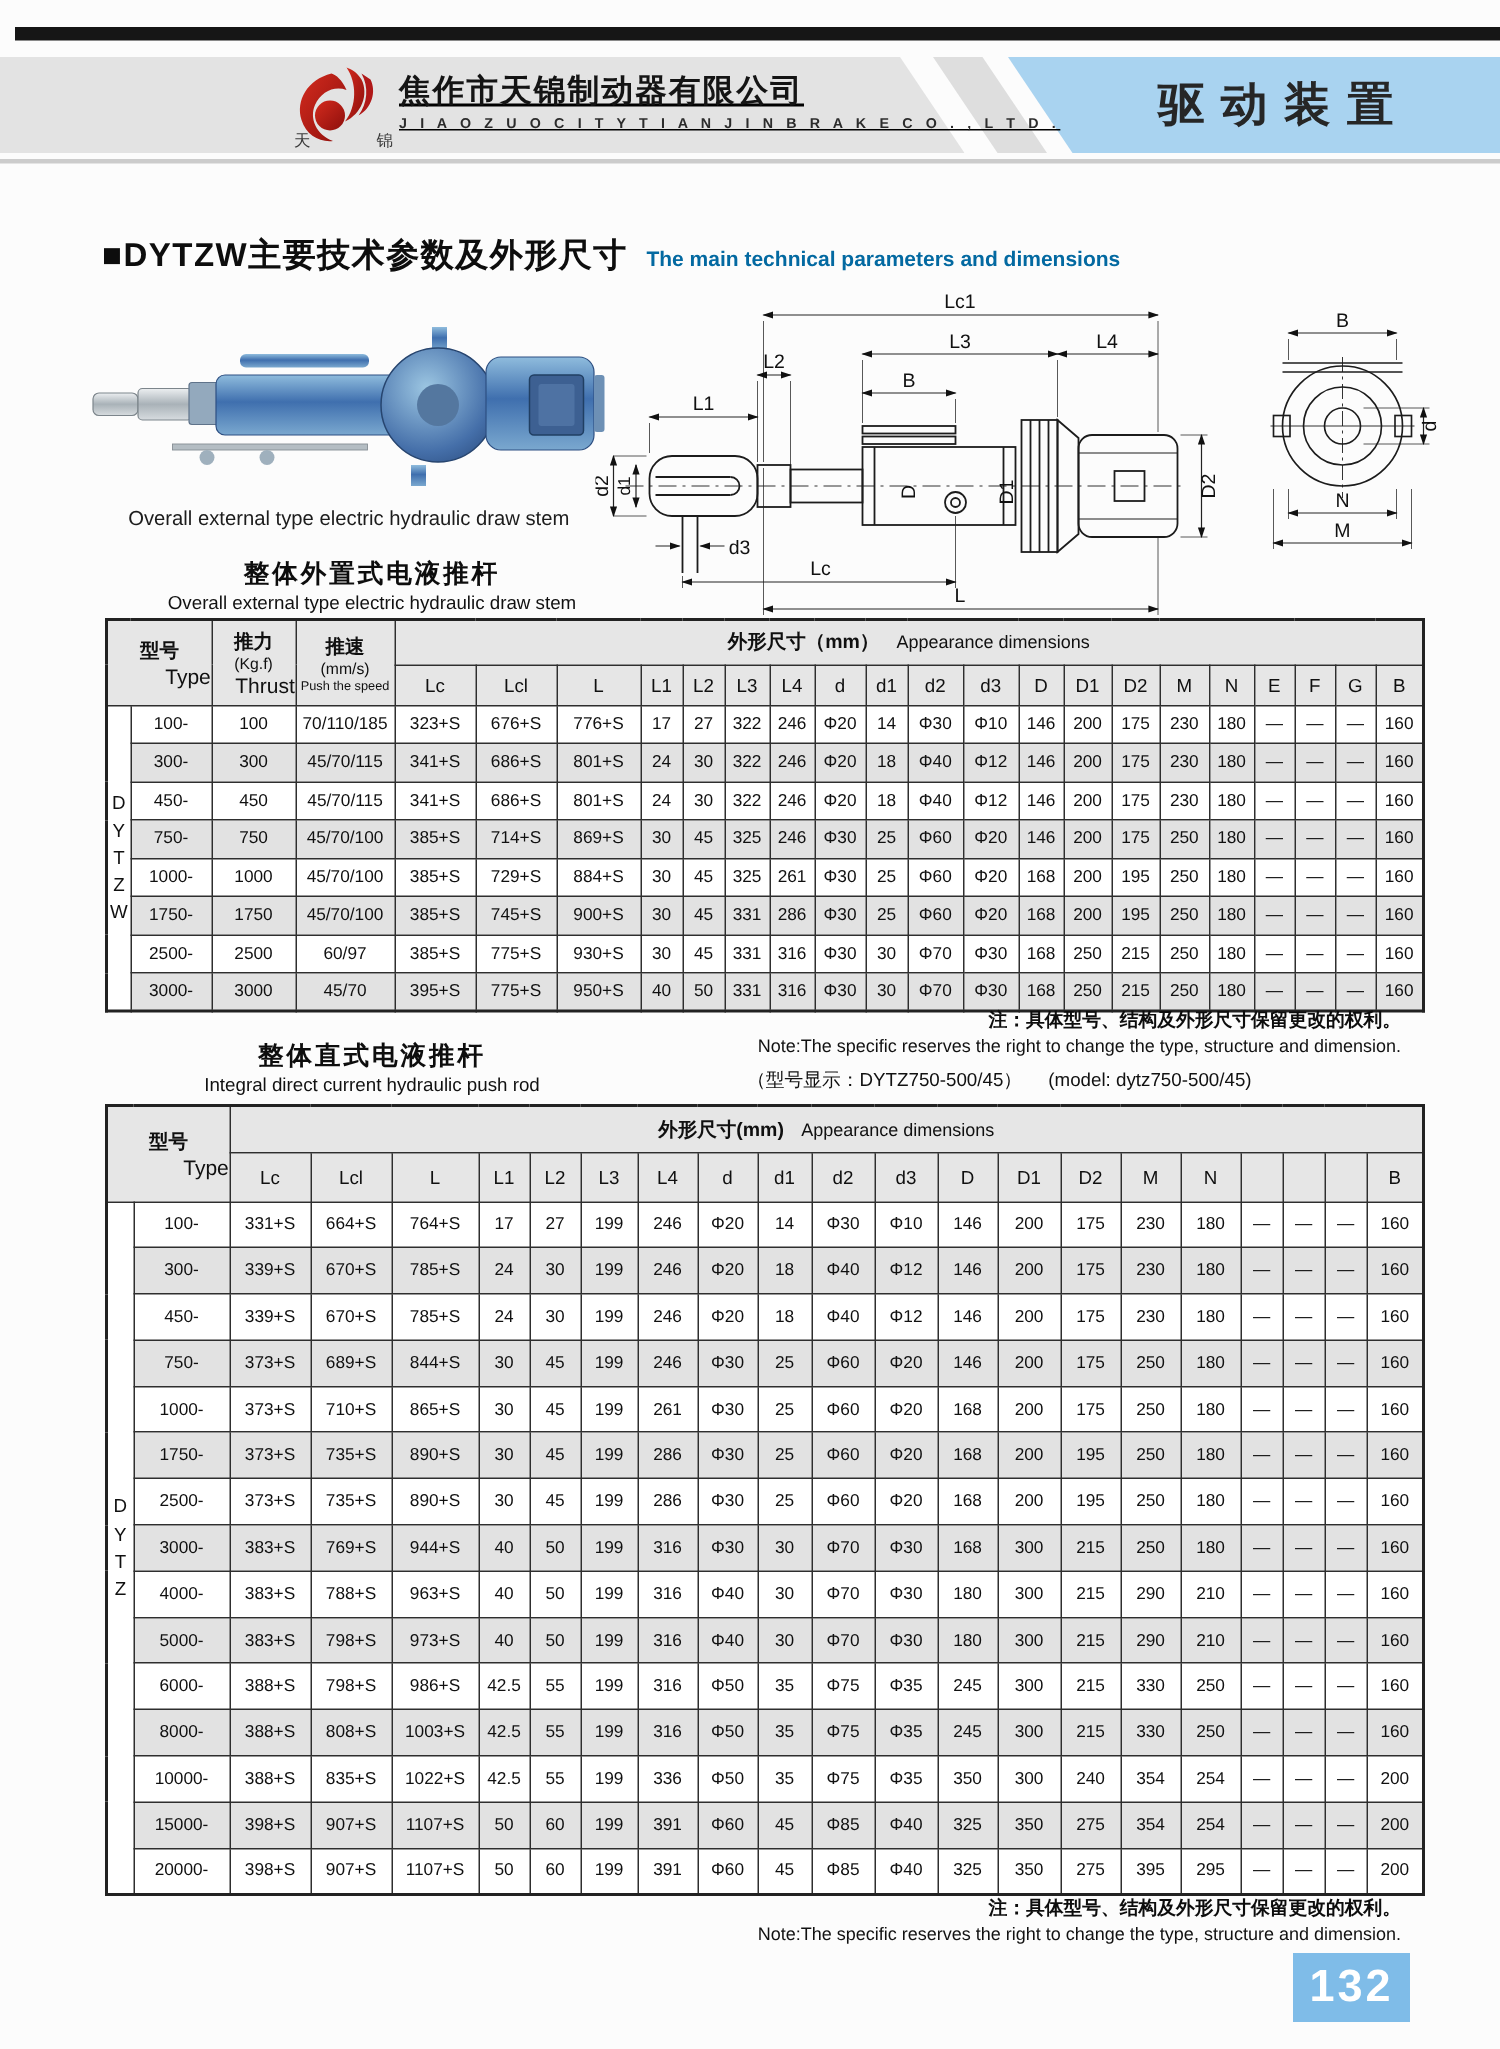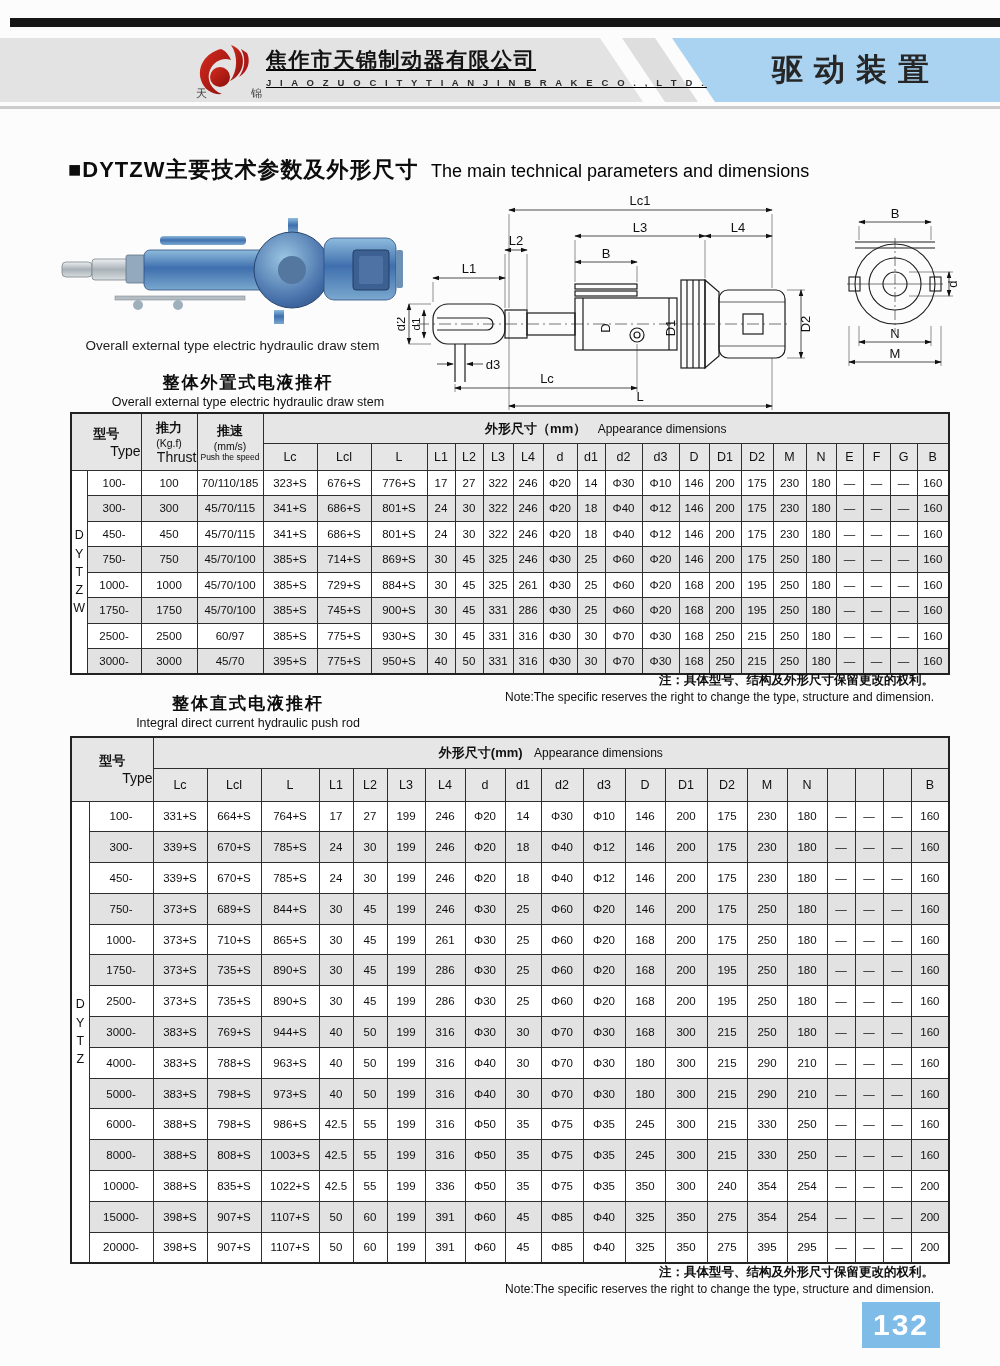--- a/index.html
+++ b/index.html
@@ -16,21 +16,21 @@
   .logo-wrap { position:absolute; left:193px; top:40px; height:62px; display:flex; align-items:center; }
   .logo-chars { position:absolute; left:196px; top:86px; width:66px; display:flex; justify-content:space-between; font-size:11px; color:#3a3a3a; font-family:"Liberation Serif", serif; }
   .co-text { position:absolute; left:266px; top:46px;text-decoration:underline; }
   .co-cn { font-size:21px; font-weight:700; color:#141414; letter-spacing:1.5px; white-space:nowrap; }
   .co-en { font-size:9.5px; font-weight:700; color:#2c2c2c; letter-spacing:3.1px; margin-top:3px; white-space:nowrap; }
   .band-title { position:absolute; left:730px; right:18px; top:38px; height:64px; line-height:64px; text-align:center; font-size:31px; font-weight:700; color:#262626; letter-spacing:11px; }
 
   
   .sec-title { position:absolute; left:68px; top:155px; white-space:nowrap; }
   .sec-cn { font-size:22px; font-weight:700; color:#0d0d0d; letter-spacing:1px; }
-  .sec-en { font-size:18px; font-weight:400; color:#000000; margin-left:8px; }
+  .sec-en { font-size:14px; font-weight:700; color:#0369a1; margin-left:8px; }
 
   
   .photo-box { position:absolute; left:60px; top:210px; width:345px; height:128px; }
   .photo-cap { position:absolute; left:60px; top:338px; width:345px; text-align:center; font-size:13.5px; color:#1c1c1c; }
   .draw-box { position:absolute; left:397px; top:192px; width:600px; height:226px; }
   svg text { font-family:"Liberation Sans", sans-serif; }
 
   
   .t-title { position:absolute; width:320px; text-align:center; }
   .t-title .cn { font-size:17px; font-weight:700; color:#0d0d0d; letter-spacing:2px; }
@@ -566,20 +566,24 @@
 
   <div class="note" id="note1">
     <div class="cn">注：具体型号、结构及外形尺寸保留更改的权利。</div>
     <div class="en">Note:The specific reserves the right to change the type, structure and dimension.</div>
   </div>
 
   <div class="t-title" id="t2-title">
     <div class="cn">整体直式电液推杆</div>
     <div class="en">Integral direct current hydraulic push rod</div>
   </div>
+  <div class="model-note" id="t2-model">
+    <span>（型号显示：DYTZ750-500/45）</span>
+    <span class="en">(model: dytz750-500/45)</span>
+  </div>
 
   <table class="dtable" id="table2">
     <colgroup>
       <col style="width:18px">
         <col style="width:64px">
         <col style="width:54px">
         <col style="width:54px">
       <col style="width:58px">
         <col style="width:34px">
         <col style="width:34px">

